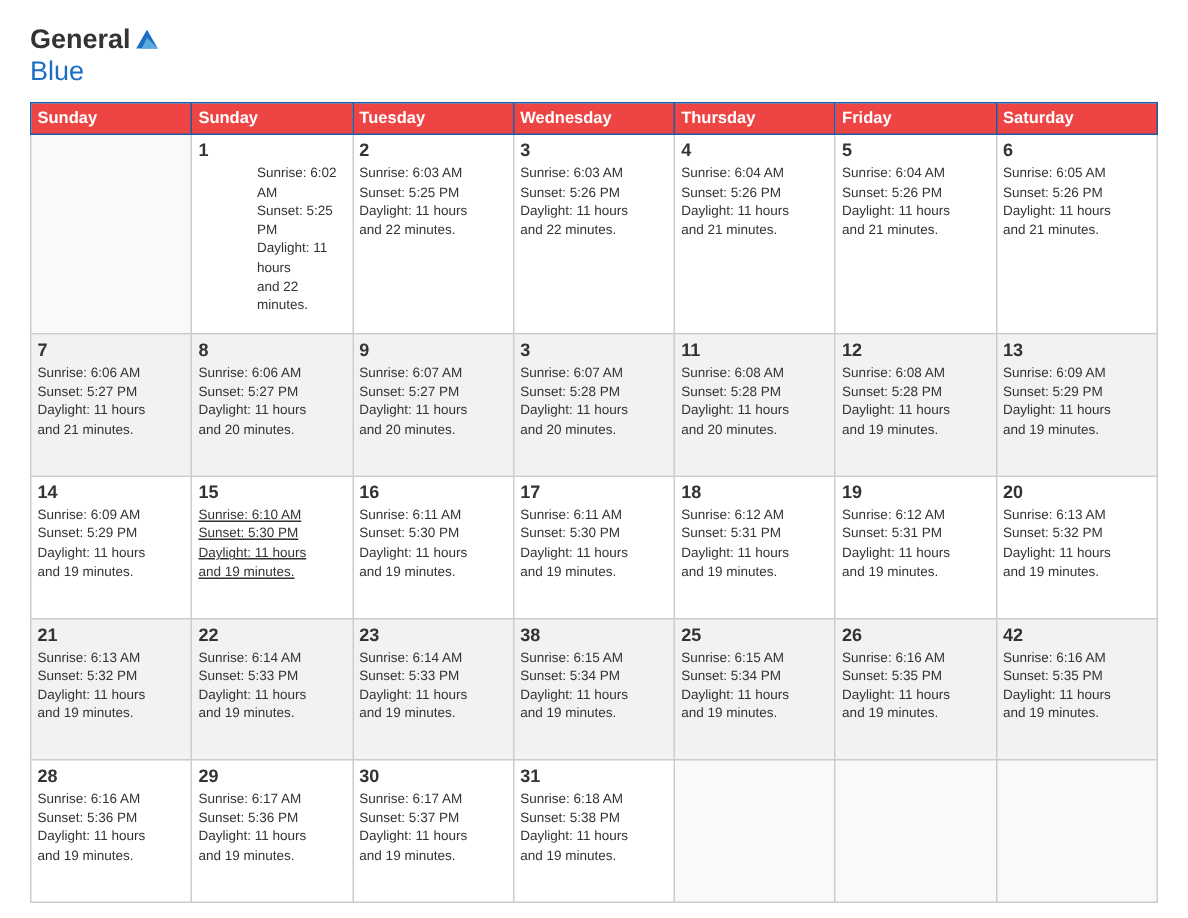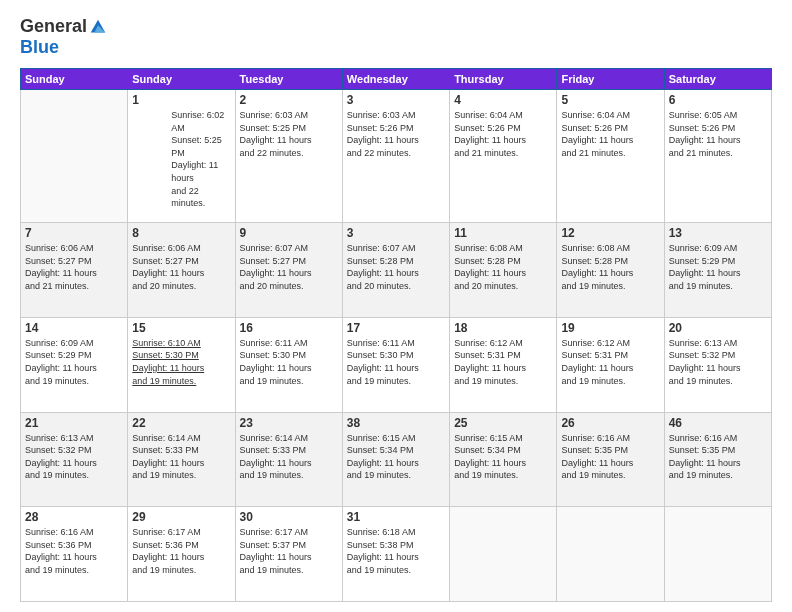--- a/index.html
+++ b/index.html
@@ -33,21 +33,21 @@
       align-items: center;
       text-align: right;
     }
     .logo-general {
       font-size: 18px;
       font-weight: bold;
       color: #333;
     }
     .logo-blue {
       font-size: 18px;
-      font-weight: bold;
+      font-weight: normal;
       color: #1a6fc4;
     }
     .logo-icon {
       width: 18px;
       height: 18px;
       margin-left: 2px;
     }
     .header-right {
       text-align: right;
     }
@@ -61,21 +61,21 @@
       color: #555;
     }
     .calendar {
       flex: 1;
       border: 1px solid #ccc;
       border-collapse: collapse;
       width: 100%;
       table-layout: fixed;
     }
     .calendar th {
-      background-color: #6d28d9;
+      background-color: #ef4444;
       color: #fff;
       font-size: 11px;
       padding: 4px 4px;
       text-align: left;
       border: 1px solid #1a5da5;
       font-weight: bold;
     }
     .calendar td {
       border: 1px solid #ccc;
       vertical-align: top;
@@ -316,21 +316,21 @@
 and 19 minutes.</div>
           </td>
           <td>
             <span class="day-number">26</span>
             <div class="day-info" style="white-space: pre-line;">Sunrise: 6:16 AM
 Sunset: 5:35 PM
 Daylight: 11 hours
 and 19 minutes.</div>
           </td>
           <td>
-            <span class="day-number">46</span>
+            <span class="day-number">42</span>
             <div class="day-info" style="white-space: pre-line;">Sunrise: 6:16 AM
 Sunset: 5:35 PM
 Daylight: 11 hours
 and 19 minutes.</div>
           </td>
         </tr>
         <tr>
           <td>
             <span class="day-number">28</span>
             <div class="day-info" style="white-space: pre-line;">Sunrise: 6:16 AM

